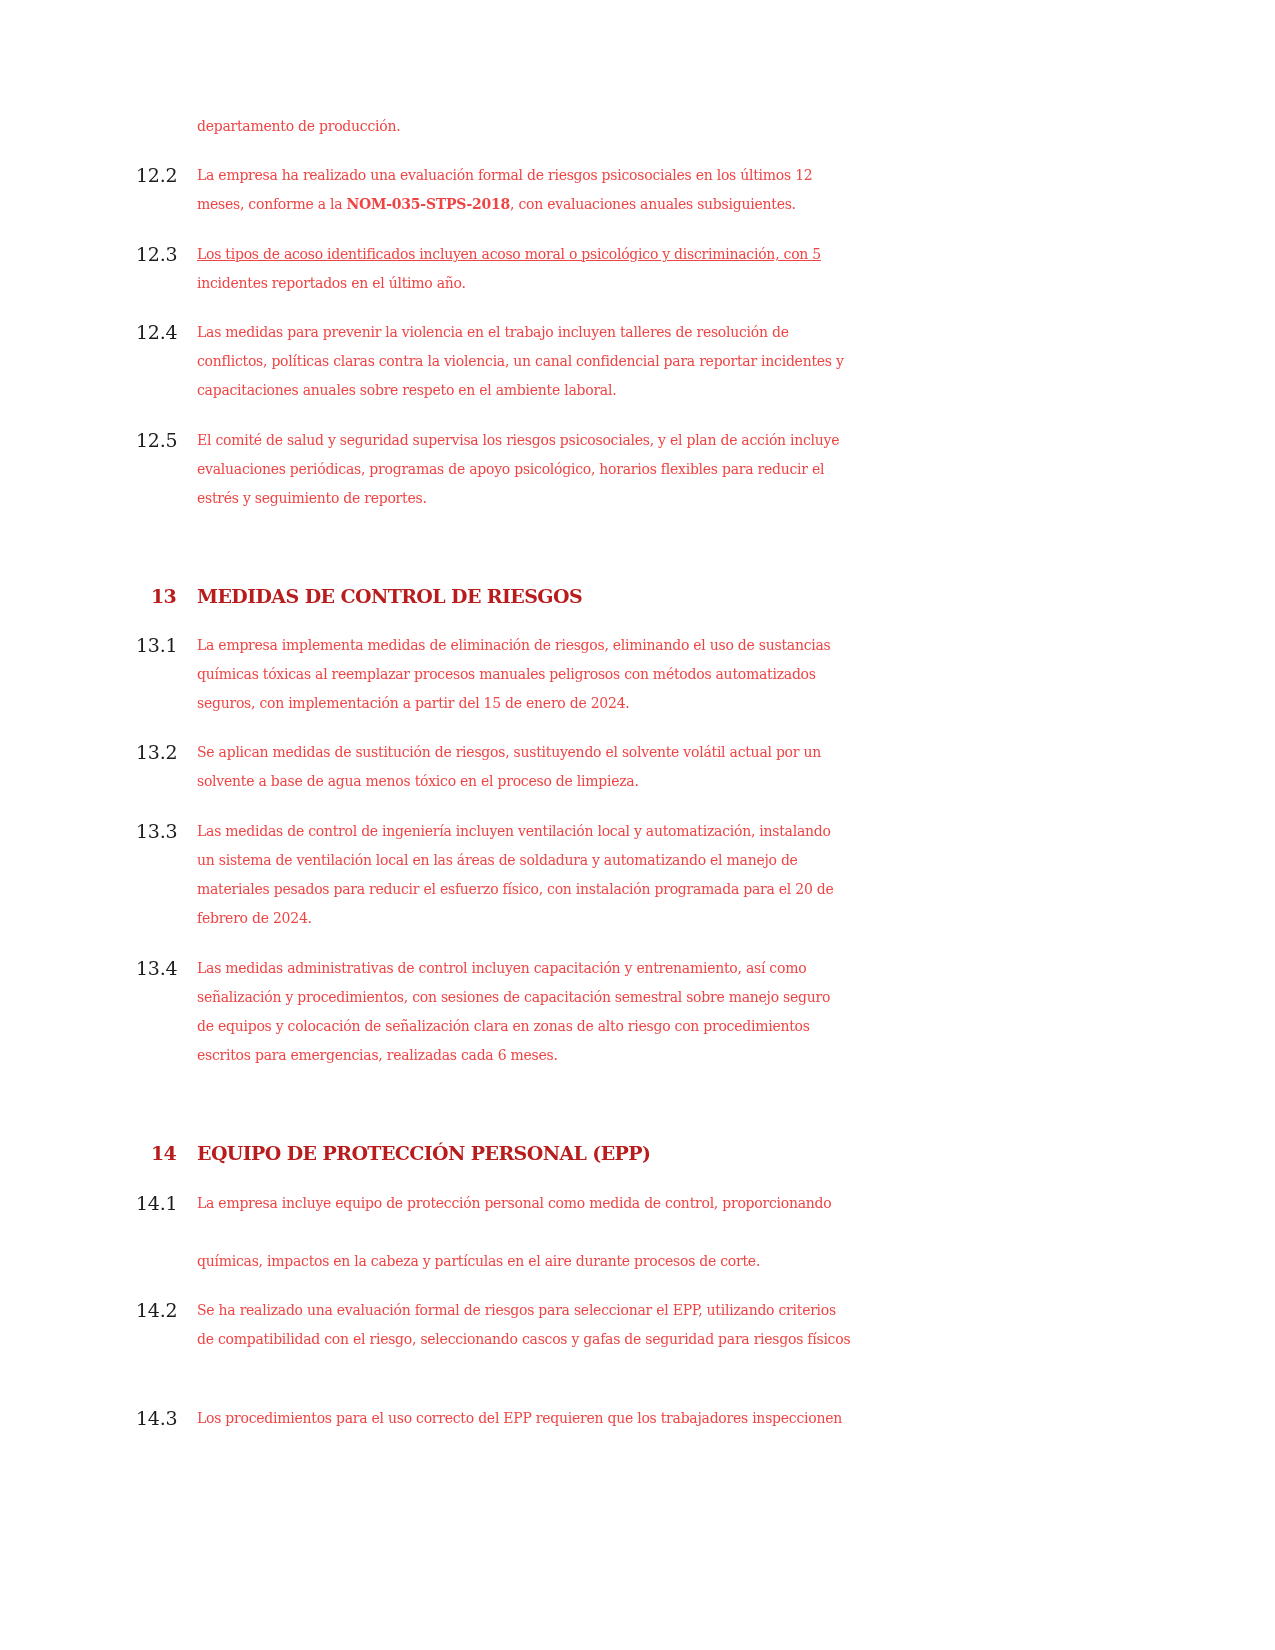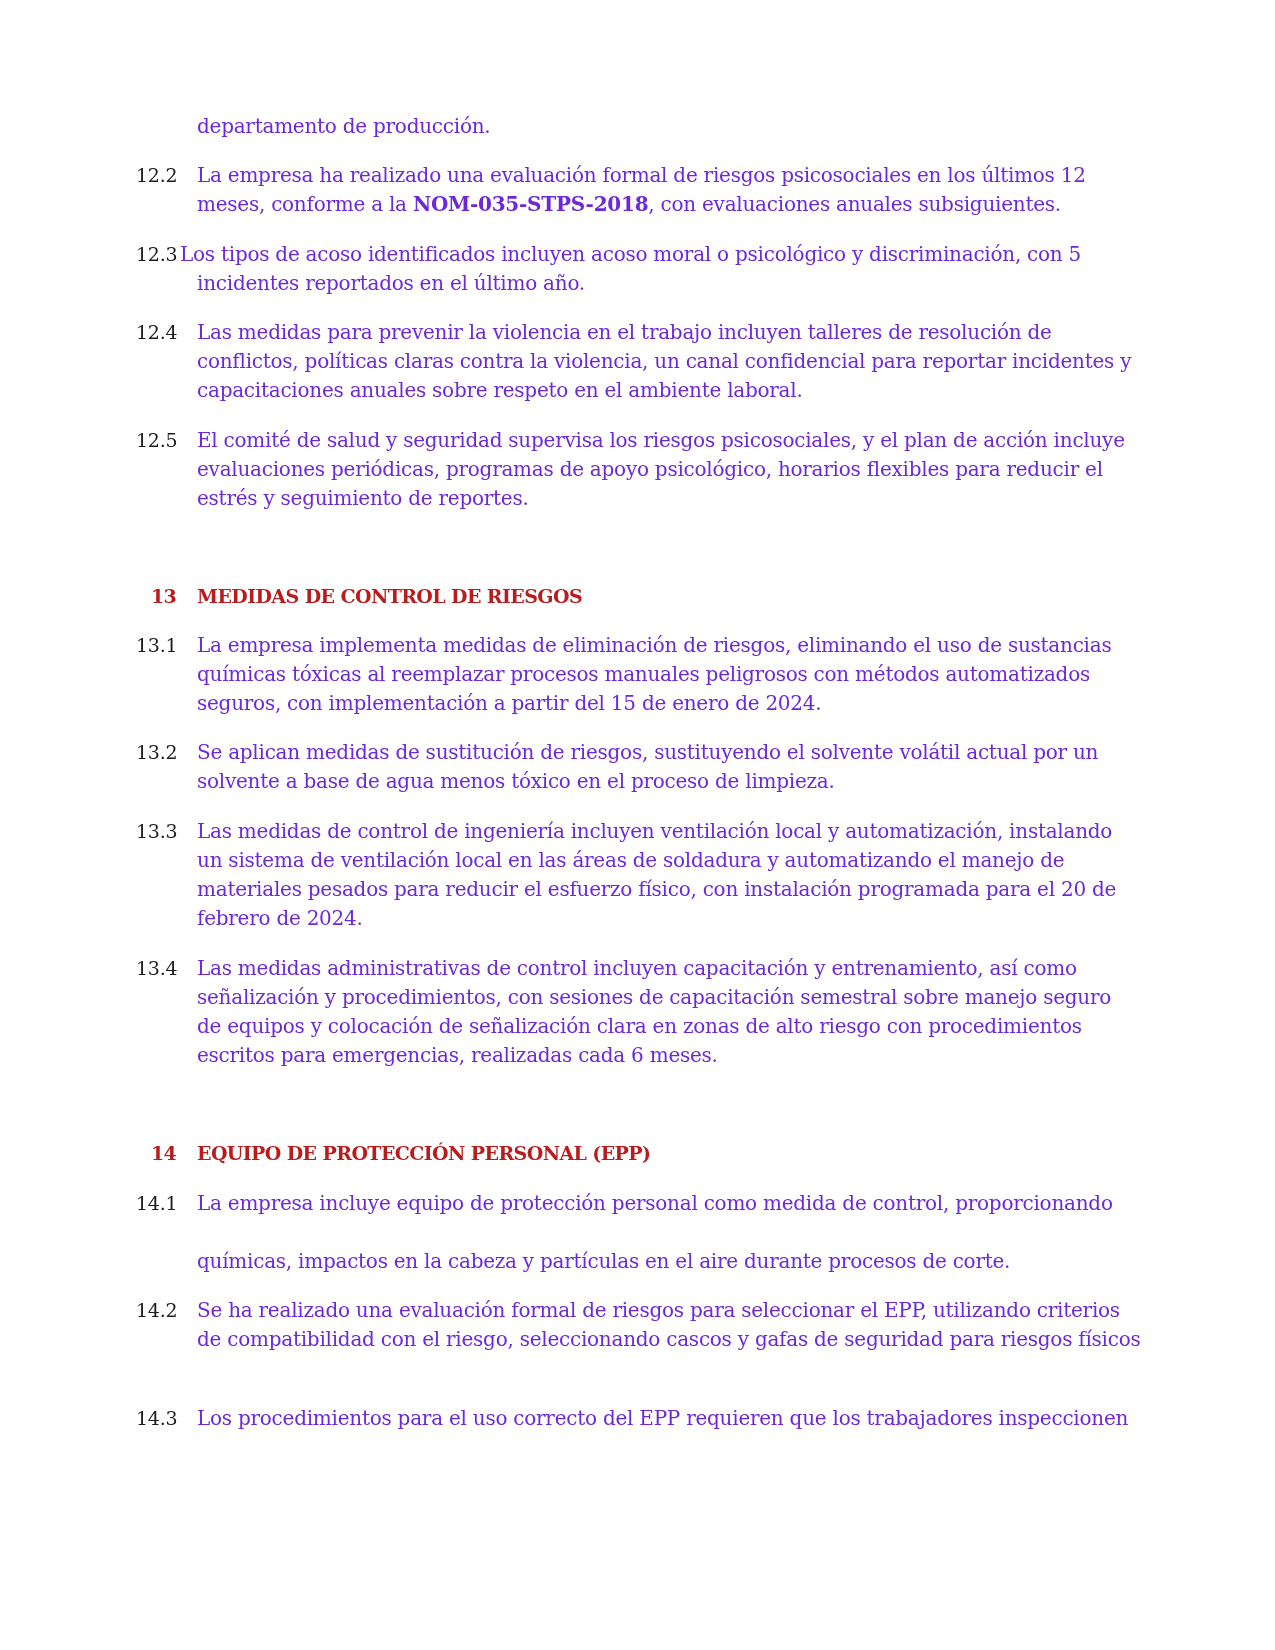--- a/index.html
+++ b/index.html
@@ -1,22 +1,22 @@
 <!DOCTYPE html>
 <html><head>
   <meta charset="utf-8">
   <style>
     html, body { margin: 0; padding: 0; background: #ffffff; }
     body { width: 1275px; height: 1650px; position: relative; overflow: hidden; }
     .page { position: absolute; left: 0; top: 0; width: 1275px; height: 1650px; background: #ffffff; }
     .line {
       position: absolute;
       font-family: "DejaVu Serif", "Liberation Serif", serif;
-      font-size: 20px;
-      color: #6d28d9;
+      font-size: 14px;
+      color: #ef4444;
       white-space: nowrap;
       line-height: 30px;
       height: 30px;
       letter-spacing: -0.25px;
     }
     .num { position: absolute; font-family: "DejaVu Serif", "Liberation Serif", serif; font-size: 19px; color: #1c1c1c; line-height: 30px; height: 30px; letter-spacing: -0.25px; }
     .heading-num, .heading-text {
       position: absolute;
       font-family: "DejaVu Serif", "Liberation Serif", serif;
       font-weight: bold;
@@ -34,21 +34,21 @@
 
 <div class="page">
 
   <div class="line" style="left:197px; top:111px;">departamento de producción.</div>
 
   <div class="num" style="left:136px; top:160px;">12.2</div>
   <div class="line" style="left:197px; top:160px;">La empresa ha realizado una evaluación formal de riesgos psicosociales en los últimos 12</div>
   <div class="line" style="left:197px; top:189px;"><span>meses, conforme a la </span><b>NOM-035-STPS-2018</b><span>, con evaluaciones anuales subsiguientes.</span></div>
 
   <div class="num" style="left:136px; top:239px;">12.3</div>
-  <div class="line" style="left:180px; top:239px;">Los tipos de acoso identificados incluyen acoso moral o psicológico y discriminación, con 5</div>
+  <div class="line" style="left:197px; top:239px;text-decoration:underline;">Los tipos de acoso identificados incluyen acoso moral o psicológico y discriminación, con 5</div>
   <div class="line" style="left:197px; top:268px;">incidentes reportados en el último año.</div>
 
   <div class="num" style="left:136px; top:317px;">12.4</div>
   <div class="line" style="left:197px; top:317px;">Las medidas para prevenir la violencia en el trabajo incluyen talleres de resolución de</div>
   <div class="line" style="left:197px; top:346px;">conflictos, políticas claras contra la violencia, un canal confidencial para reportar incidentes y</div>
   <div class="line" style="left:197px; top:375px;">capacitaciones anuales sobre respeto en el ambiente laboral.</div>
 
   <div class="num" style="left:136px; top:425px;">12.5</div>
   <div class="line" style="left:197px; top:425px;">El comité de salud y seguridad supervisa los riesgos psicosociales, y el plan de acción incluye</div>
   <div class="line" style="left:197px; top:454px;">evaluaciones periódicas, programas de apoyo psicológico, horarios flexibles para reducir el</div>

